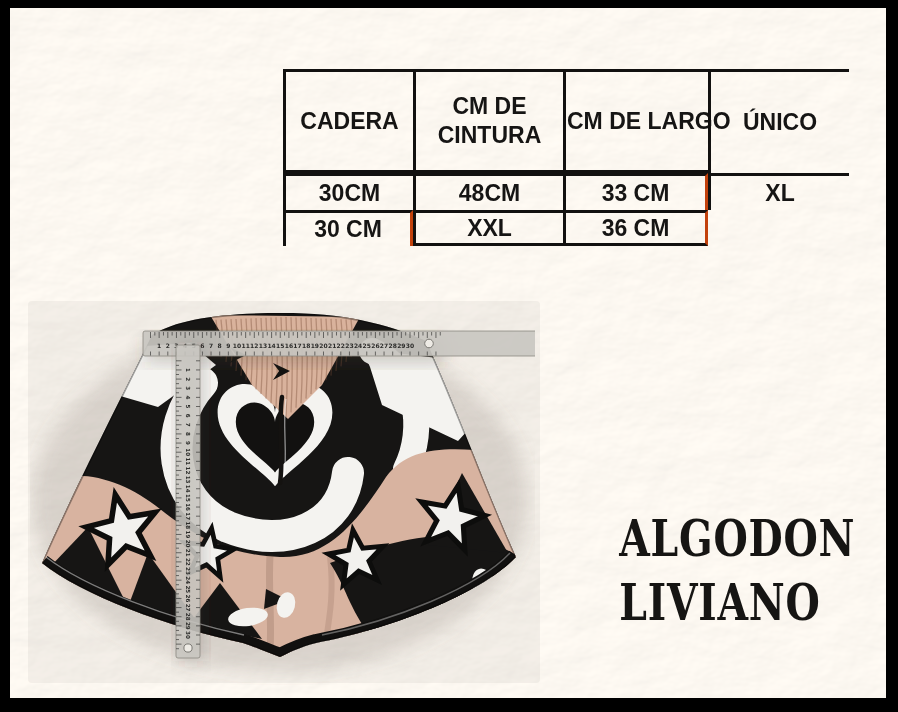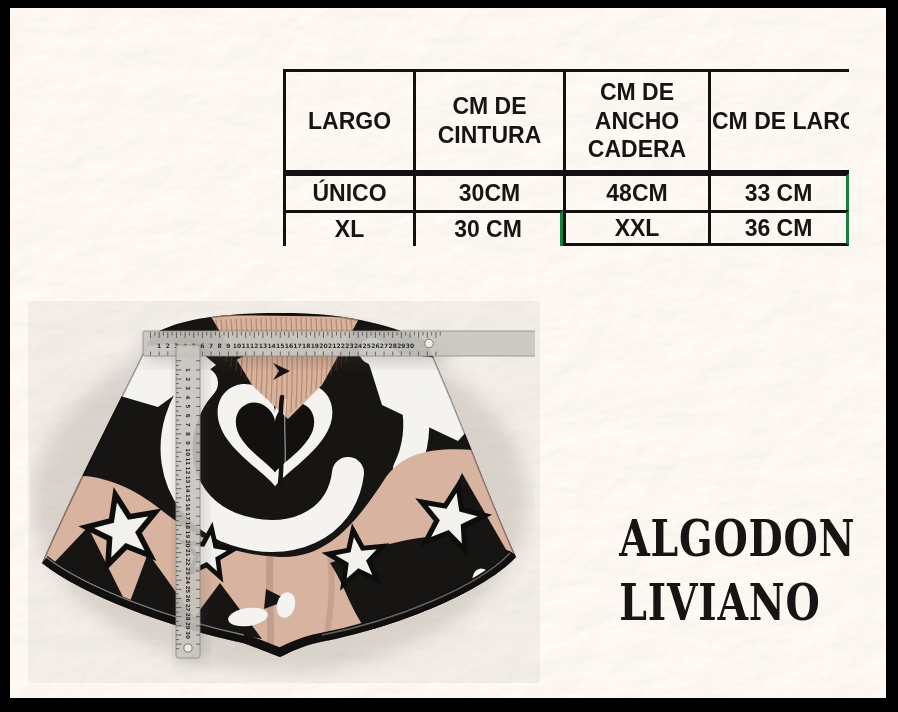--- a/index.html
+++ b/index.html
@@ -19,21 +19,21 @@
     grid-template-rows:104px 37px 36px 36px;
     overflow:hidden;z-index:3;
     font-weight:700;font-size:23px;color:#161514;
     font-family:"Liberation Sans",sans-serif;
   }
   .st-cell{
     border-left:3px solid #121110;border-top:3px solid #121110;
     display:flex;align-items:center;justify-content:center;
     text-align:center;line-height:1.25;padding:0 2px;box-sizing:border-box;
   }
-  .st-cell.col-last{border-right:3px solid #15803d;}
+  .st-cell.col-last{border-right:3px solid #c2410c;}
   .st-cell.row-last{border-bottom:3px solid #121110;text-align:right;}
   .st-cell.hdr{border-bottom:3px solid #121110;}
   .st-cell.hdr-largo{
     border-right:none;justify-content:flex-start;
     white-space:nowrap;overflow:visible;padding-left:1px;
   }
   
   .photo-svg{position:absolute;left:20px;top:297px;z-index:2;}
   
   .material-label{
@@ -66,23 +66,22 @@
         <filter id="softsh" x="-30%" y="-30%" width="160%" height="160%">
           <feGaussianBlur stdDeviation="9"></feGaussianBlur>
         </filter>
       </defs>
       <rect width="876" height="690" filter="url(#fluff)"></rect>
 
       <rect x="18" y="293" width="512" height="382" rx="4" fill="rgba(185,181,174,0.16)"></rect>
     </svg>
 
     <div class="size-table">
-      <div class="st-cell hdr">LARGO</div>
+      <div class="st-cell hdr">CADERA</div>
       <div class="st-cell hdr">CM DE CINTURA</div>
-      <div class="st-cell hdr">CM DE ANCHO CADERA</div>
       <div class="st-cell hdr hdr-largo">CM DE LARGO</div>
 
       <div class="st-cell">ÚNICO</div>
       <div class="st-cell">30CM</div>
       <div class="st-cell">48CM</div>
       <div class="st-cell col-last">33 CM</div>
 
       <div class="st-cell">XL</div>
       <div class="st-cell col-last">30 CM</div>
 

